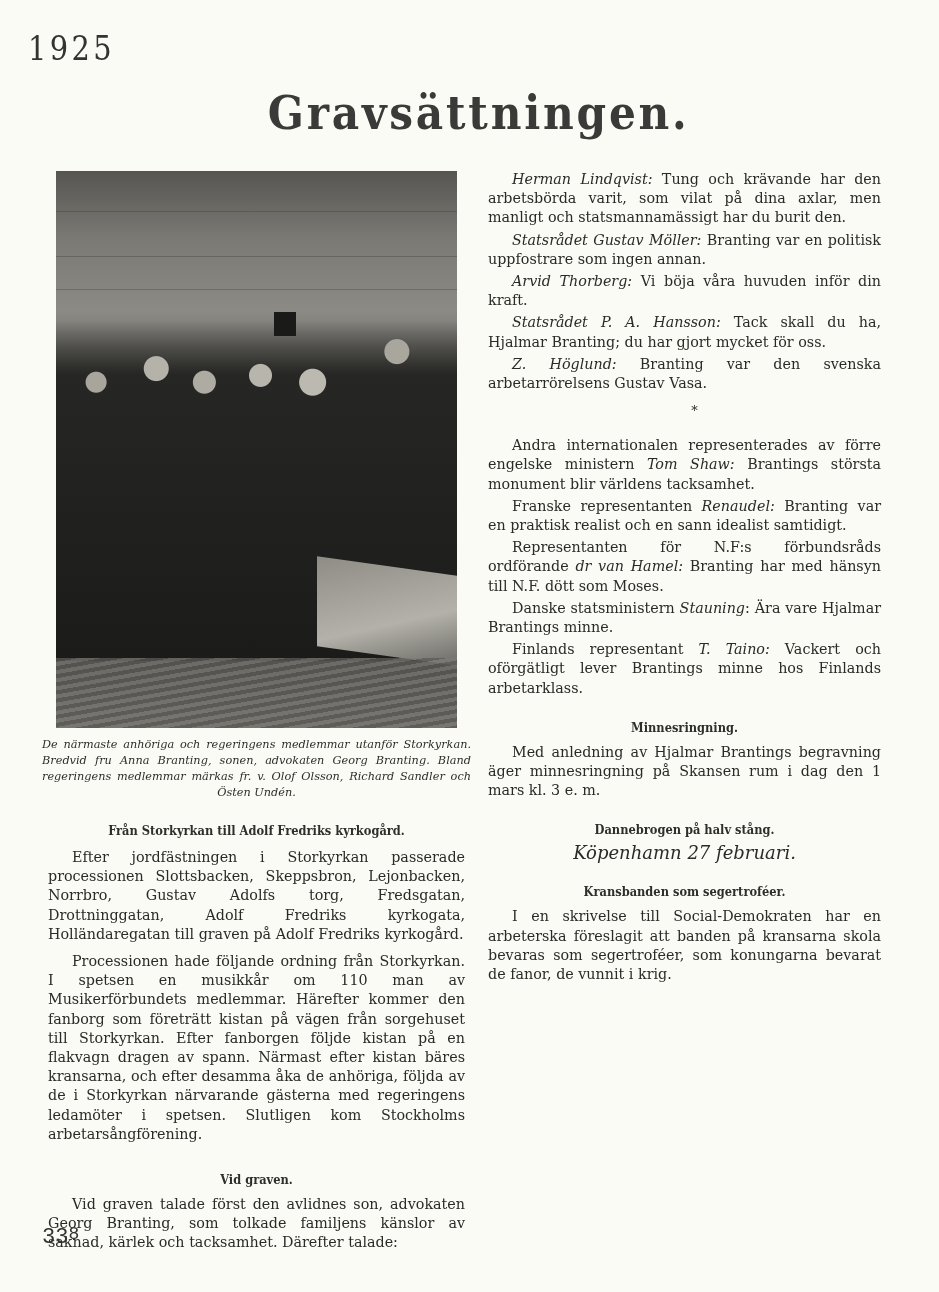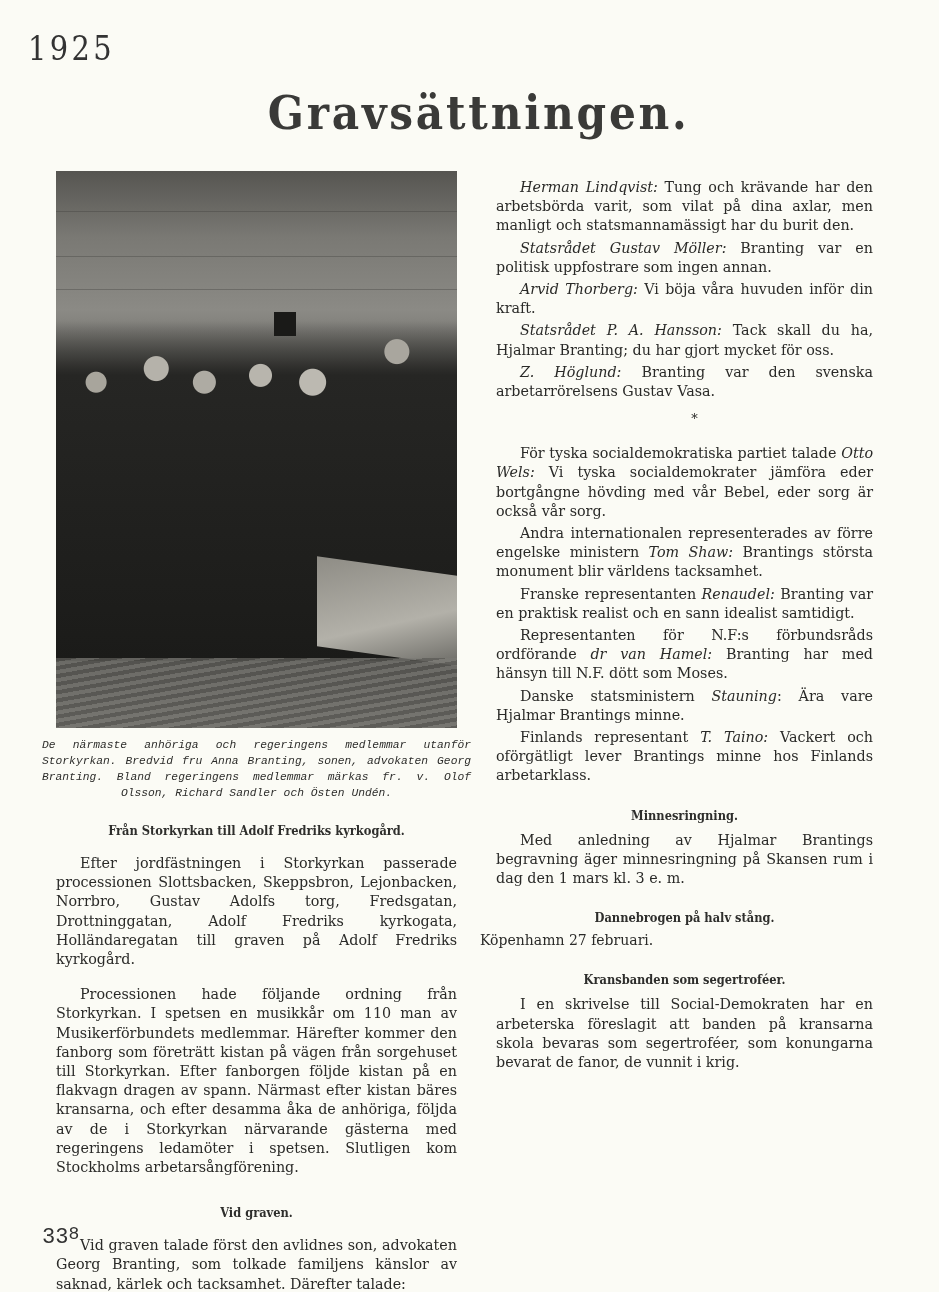--- a/index.html
+++ b/index.html
@@ -67,45 +67,44 @@
       opacity: 0.75;
     }
     .caption {
       margin-top: 9px;
       font-style: italic;
       font-size: 11.3px; line-height: 16px;
       text-align: justify;
       text-align-last: center;
       color: #2d2d2b;
       padding: 0 2px;
-      font-family: Liberation Mono, monospace;
     }
     .section-head {
       font-family: "DejaVu Serif", serif;
       font-weight: bold;
       font-size: 13px;
       text-align: center;
       color: #2e2e2c;
       transform: scaleX(0.88);
     }
     p.body {
-      margin: 16px;
+      margin: 8px;
       font-size: 14.3px; line-height: 19.2px;
       text-align: justify;
       text-indent: 24px;
       color: #2a2a28;
     }
     p.body + p.body { margin-top: 0; }
     .col-right p.body { margin-bottom: 3px; }
     em { font-style: italic; }
     .asterisk {
       text-align: center; font-size: 13px; margin: 10px 0 18px 0; padding-left: 20px;
     }
     .dateline {
-      text-align: left; font-size: 14px; line-height: 19px;
+      text-align: center; font-style: italic; font-size: 18px; line-height: 19px;
     }
     .page-num {
       position: absolute; left: 42px; top: 1224px;
       font-family: Liberation Mono, monospace;
       font-size: 22px; color: #333;
     }
     .page-num sup { font-size: 18px; vertical-align: 4px; }
   </style>
 </head>
 <body>
@@ -142,21 +141,20 @@
     <p class="body"><em>Herman Lindqvist:</em><span> Tung och krävande har den arbetsbörda varit, som vilat på dina axlar, men manligt och statsmannamässigt har du burit den.</span></p>
     <p class="body"><em>Statsrådet Gustav Möller:</em><span> Branting var en politisk uppfostrare som ingen annan.</span></p>
     <p class="body"><em>Arvid Thorberg:</em><span> Vi böja våra huvuden inför din kraft.</span></p>
     <p class="body"><em>Statsrådet P. A. Hansson:</em><span> Tack skall du ha, Hjalmar Branting; du har gjort mycket för oss.</span></p>
     <p class="body"><em>Z. Höglund:</em><span> Branting var den svenska arbetarrörelsens Gustav Vasa.</span></p>
   </div>
 
   <div class="asterisk">*</div>
 
   <div>
-    <p class="body"><span>För tyska socialdemokratiska partiet talade </span><em>Otto Wels:</em><span> Vi tyska socialdemokrater jämföra eder bortgångne hövding med vår Bebel, eder sorg är också vår sorg.</span></p>
     <p class="body"><span>Andra internationalen representerades av förre engelske ministern </span><em>Tom Shaw:</em><span> Brantings största monument blir världens tacksamhet.</span></p>
     <p class="body"><span>Franske representanten </span><em>Renaudel:</em><span> Branting var en praktisk realist och en sann idealist samtidigt.</span></p>
     <p class="body"><span>Representanten för N.F:s förbundsråds ordförande </span><em>dr van Hamel:</em><span> Branting har med hänsyn till N.F. dött som Moses.</span></p>
     <p class="body"><span>Danske statsministern </span><em>Stauning</em><span>: Ära vare Hjalmar Brantings minne.</span></p>
     <p class="body"><span>Finlands representant </span><em>T. Taino:</em><span> Vackert och oförgätligt lever Brantings minne hos Finlands arbetarklass.</span></p>
   </div>
 
   <div class="section-head" style="margin-top:22px">Minnesringning.</div>
   <p class="body" style="margin-top:8px">Med anledning av Hjalmar Brantings begravning äger minnesringning på Skansen rum i dag den 1 mars kl. 3 e. m.</p>
 

